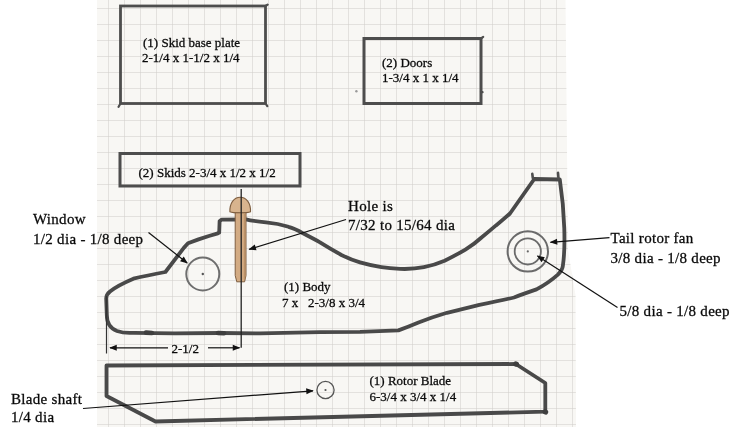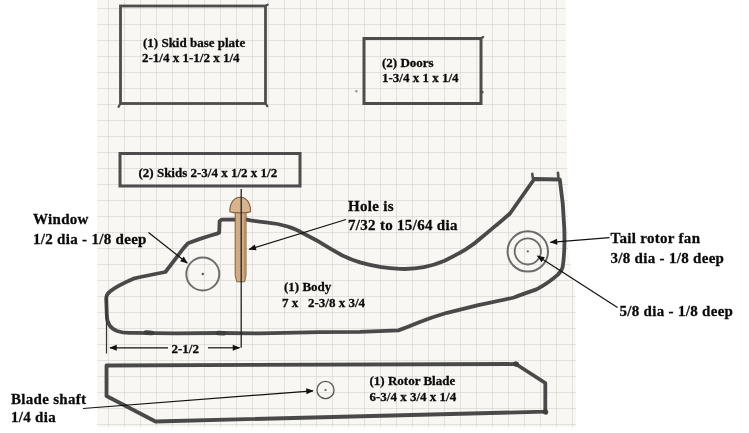--- a/index.html
+++ b/index.html
@@ -1,16 +1,16 @@
 <!DOCTYPE html>
 <html><head>
 <meta charset="utf-8">
 <style>
   html,body{margin:0;padding:0;background:#ffffff;}
-  .page{position:relative;width:749px;height:433px;background:#ffffff;overflow:hidden;font-weight:bold;}
+  .page{position:relative;width:749px;height:433px;background:#ffffff;overflow:hidden;}
   svg{position:absolute;left:0;top:0;}
   text{font-family:"Liberation Serif",serif;fill:#0a0a0a;stroke:#0a0a0a;stroke-width:0.28;}
 </style>
 </head>
 <body>
 <div class="page">
 <svg width="749" height="433" viewBox="0 0 749 433">
 <defs>
   <pattern id="grid" width="16" height="16" patternUnits="userSpaceOnUse" x="12" y="8">
     <path d="M16,0 H0 V16" fill="none" stroke="#ceccc8" stroke-width="1"></path>

